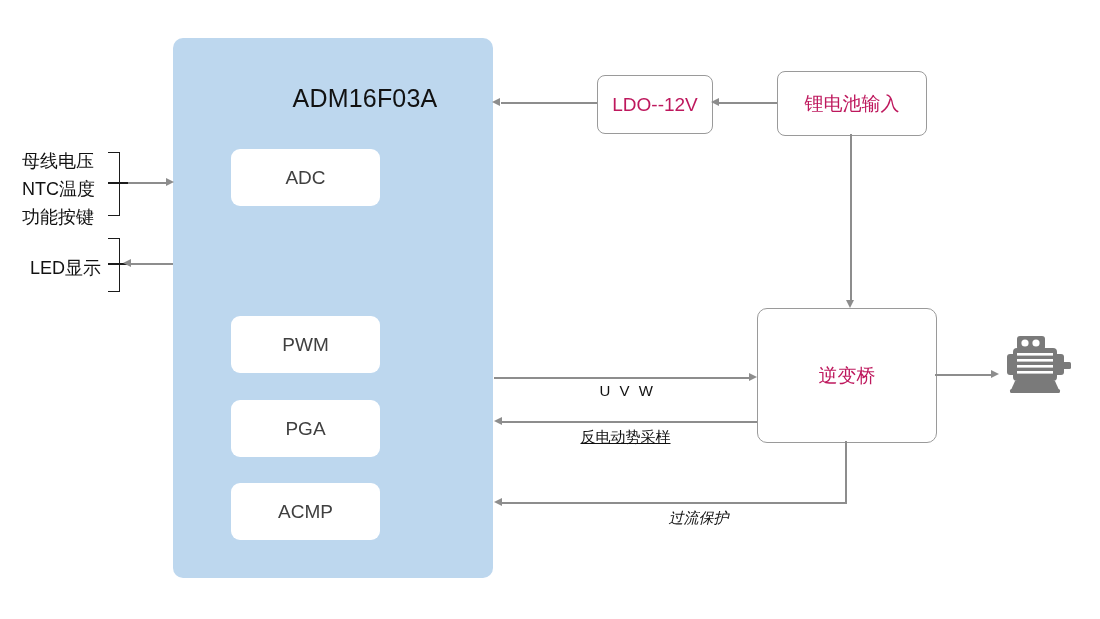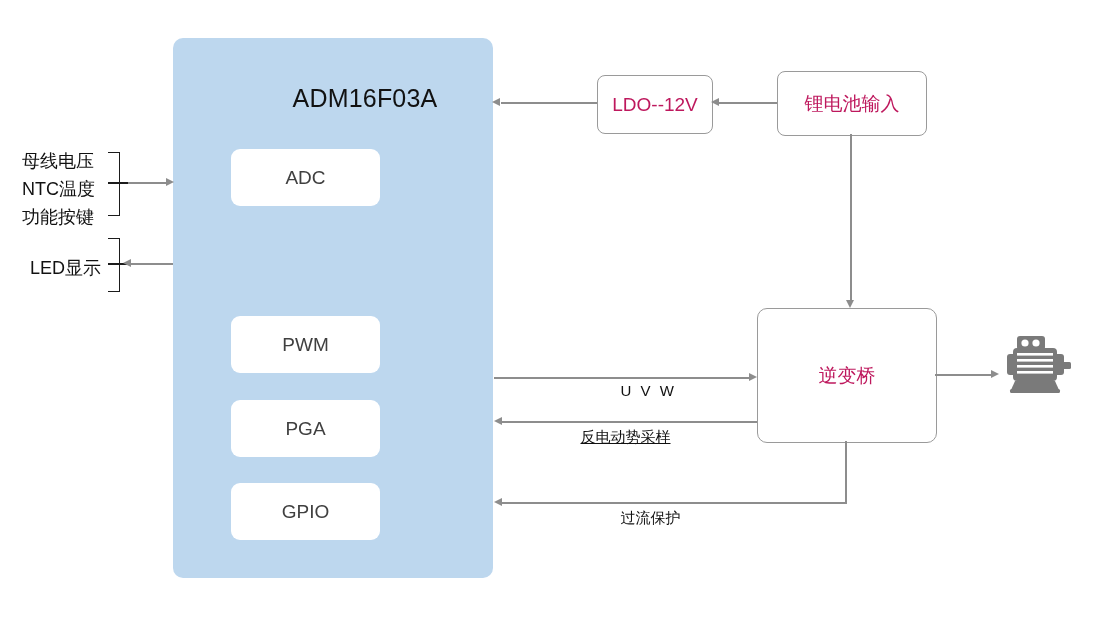--- a/index.html
+++ b/index.html
@@ -136,48 +136,48 @@
 <body>
 
 <div id="canvas">
 
   <div class="abs" id="mcu-container"></div>
   <div class="abs" id="mcu-title">ADM16F03A</div>
 
   <div class="abs periph p0">ADC</div>
   <div class="abs periph p2">PWM</div>
   <div class="abs periph p3">PGA</div>
-  <div class="abs periph p4">GPIO</div>
+  <div class="abs periph p4">ACMP</div>
 
 
   <div class="abs obox" id="ldo-box">LDO--12V</div>
   <div class="abs obox" id="batt-box">锂电池输入</div>
   <div class="abs obox" id="bridge-box">逆变桥</div>
 
   <div class="abs ln lnh" style="left:719px; top:102px; width:58px;"></div>
   <div class="abs arrow ar-left" style="left:711px; top:98px;"></div>
 
   <div class="abs ln lnh" style="left:501px; top:102px; width:96px;"></div>
   <div class="abs arrow ar-left" style="left:492px; top:98px;"></div>
 
   <div class="abs ln lnv" style="left:850px; top:134px; height:166px;"></div>
   <div class="abs arrow ar-down" style="left:846px; top:300px;"></div>
 
   <div class="abs ln lnh" style="left:494px; top:377px; width:255px;"></div>
   <div class="abs arrow ar-right" style="left:749px; top:373px;"></div>
-  <div class="abs edge-label" id="label-uvw" style="left:517px; top:382px; width:263px;">U V W</div>
+  <div class="abs edge-label" id="label-uvw" style="left:496px; top:382px; width:263px;">U V W</div>
 
   <div class="abs ln lnh" style="left:502px; top:421px; width:255px;"></div>
   <div class="abs arrow ar-left" style="left:494px; top:417px;"></div>
   <div class="abs edge-label" style="left:494px; top:428px; width:263px;text-decoration:underline;">反电动势采样</div>
 
   <div class="abs ln lnv" style="left:845px; top:441px; height:62px;"></div>
   <div class="abs ln lnh" style="left:502px; top:502px; width:345px;"></div>
   <div class="abs arrow ar-left" style="left:494px; top:498px;"></div>
-  <div class="abs edge-label" style="left:474px; top:509px; width:353px;">过流保护</div>
+  <div class="abs edge-label" style="left:522px; top:509px; width:353px;font-style:italic;">过流保护</div>
 
   <div class="abs ln lnh" style="left:935px; top:374px; width:56px;"></div>
   <div class="abs arrow ar-right" style="left:991px; top:370px;"></div>
 
   <div class="abs io-text" style="left:22px; top:148px; width:84px;">母线电压
 NTC温度
 功能按键</div>
   <div class="abs bracket" style="left:108px; top:152px; height:62px;"></div>
   <div class="abs stub" style="left:108px; top:182px; width:22px;"></div>
   <div class="abs ln lnh" style="left:128px; top:182px; width:38px;"></div>

